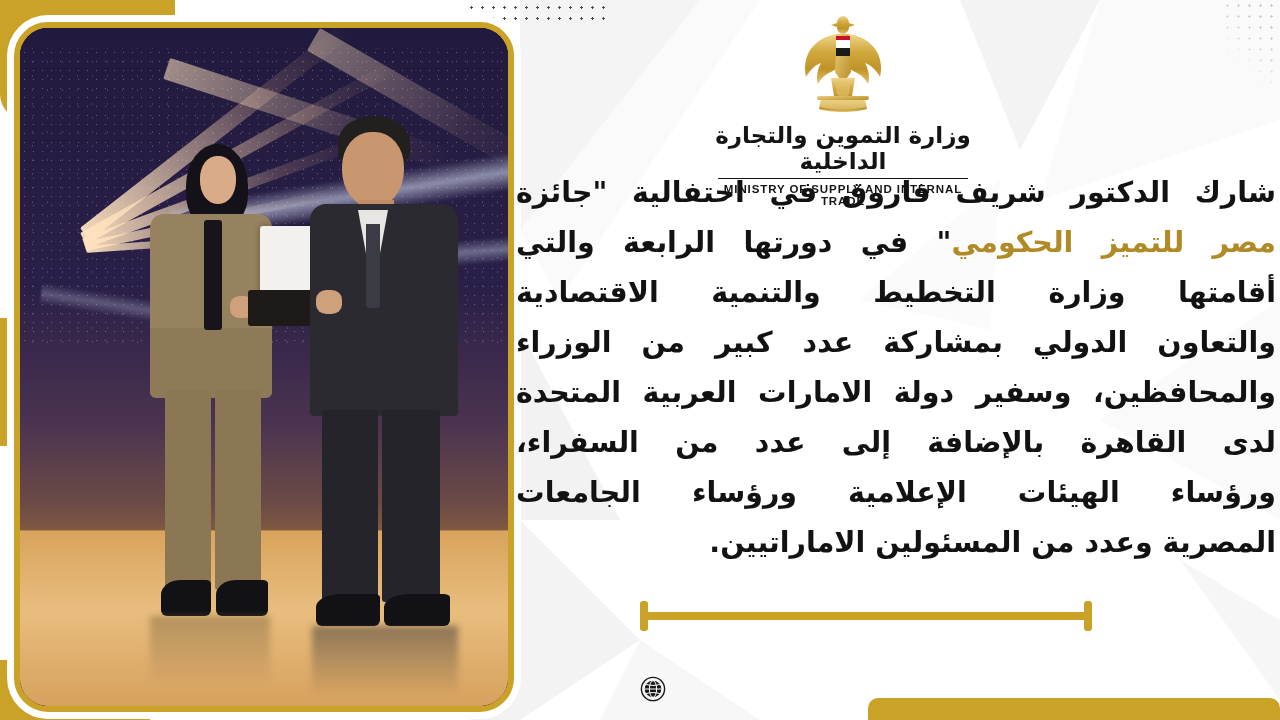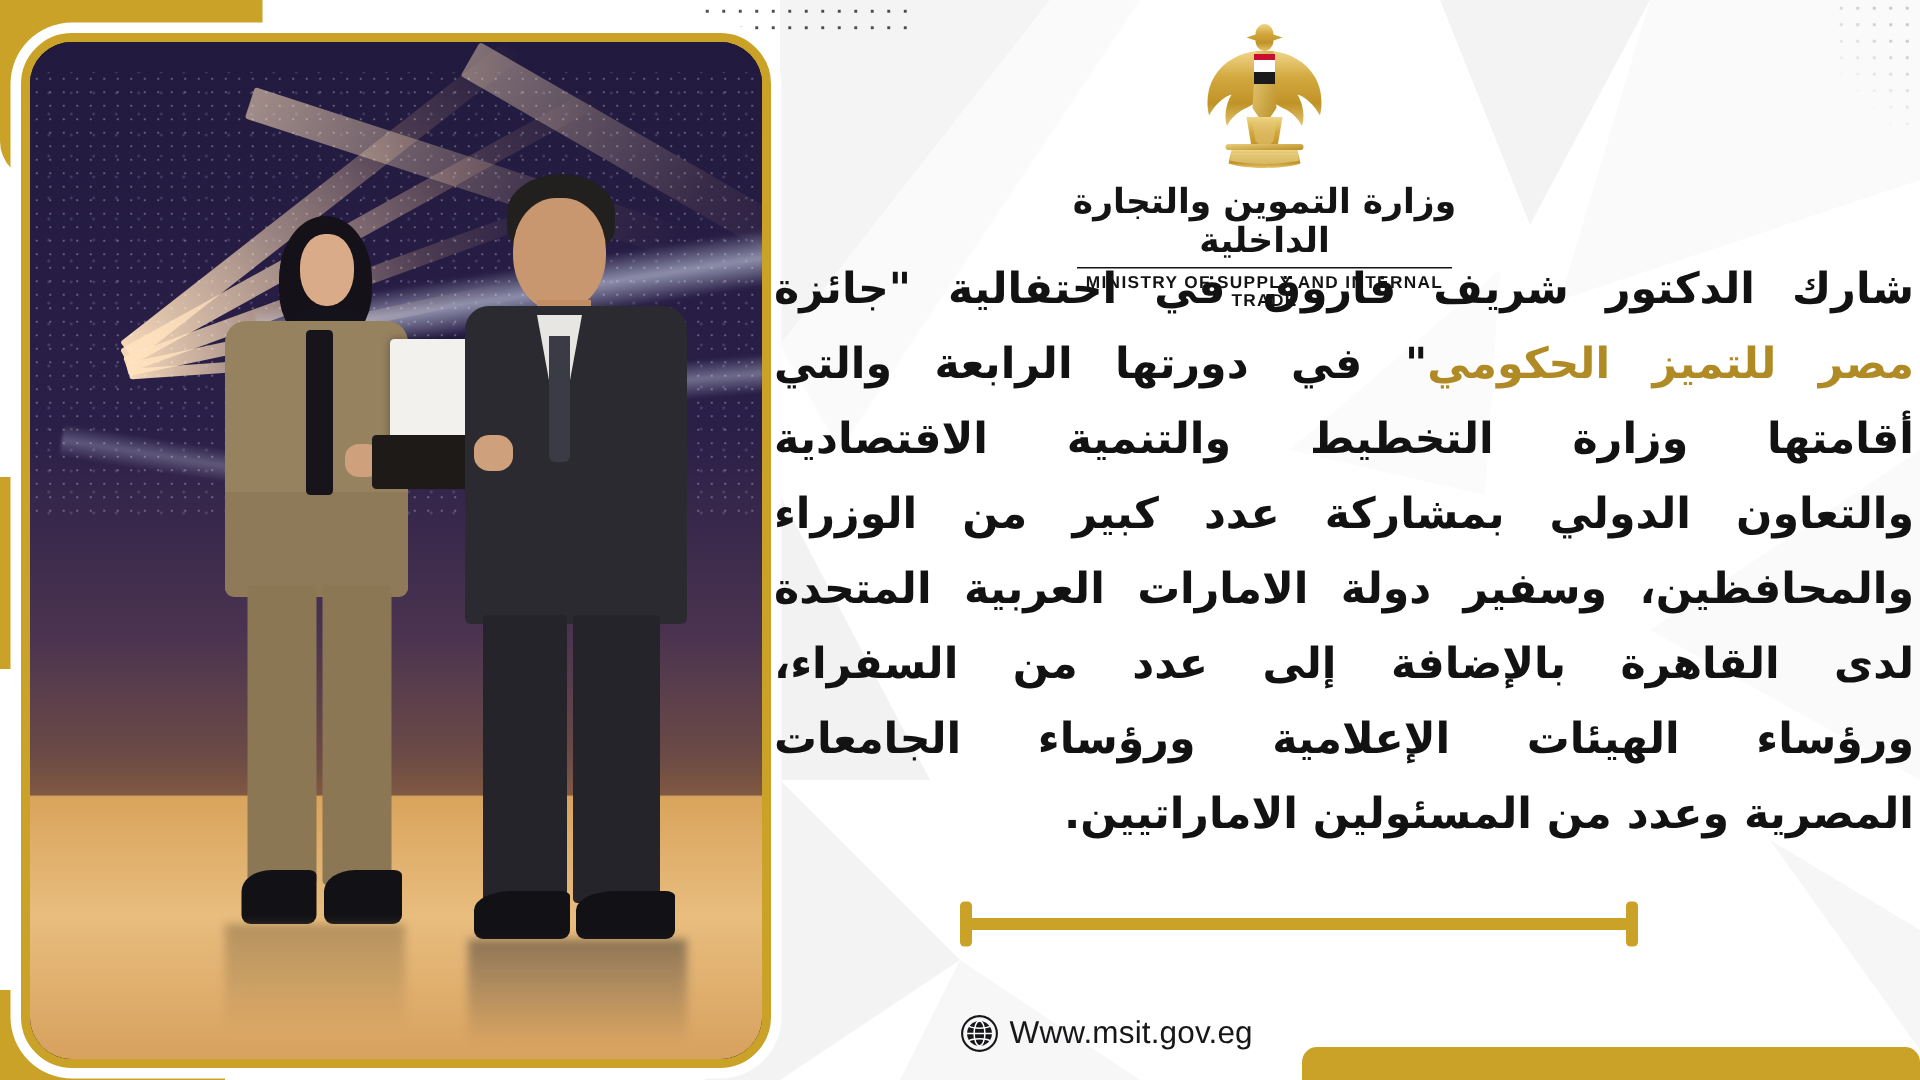--- a/index.html
+++ b/index.html
@@ -338,16 +338,15 @@
     <svg width="26" height="26" viewBox="0 0 26 26" aria-hidden="true">
       <circle cx="13" cy="13" r="11.6" fill="none" stroke="#17171a" stroke-width="1.4"></circle>
       <circle cx="13" cy="13" r="8.3" fill="#17171a"></circle>
       <g stroke="#ffffff" stroke-width="1" fill="none">
         <ellipse cx="13" cy="13" rx="3.6" ry="8.3"></ellipse>
         <line x1="4.7" y1="13" x2="21.3" y2="13"></line>
         <path d="M6.1 8.3 C9 9.8 17 9.8 19.9 8.3"></path>
         <path d="M6.1 17.7 C9 16.2 17 16.2 19.9 17.7"></path>
       </g>
     </svg>
-    <span id="site-text">Www.msit.gov.eg</span>
   </div>
 
 </div>
 
 </body></html>

